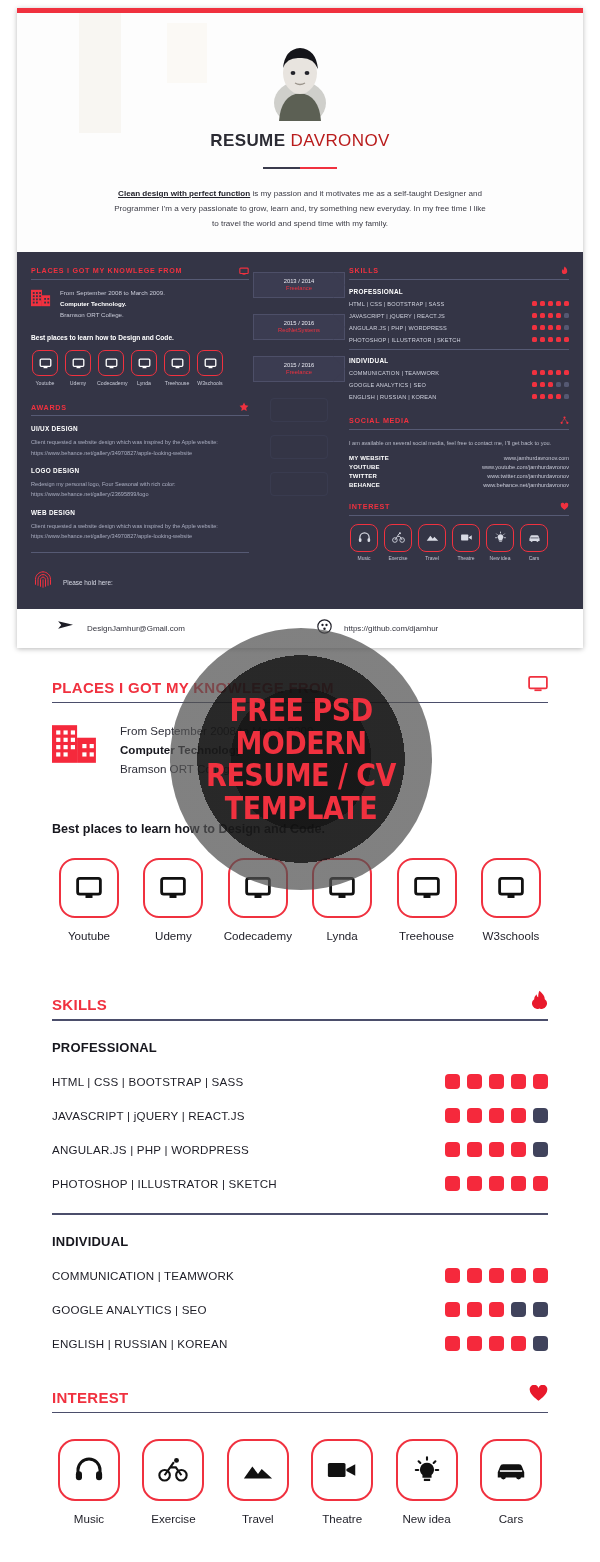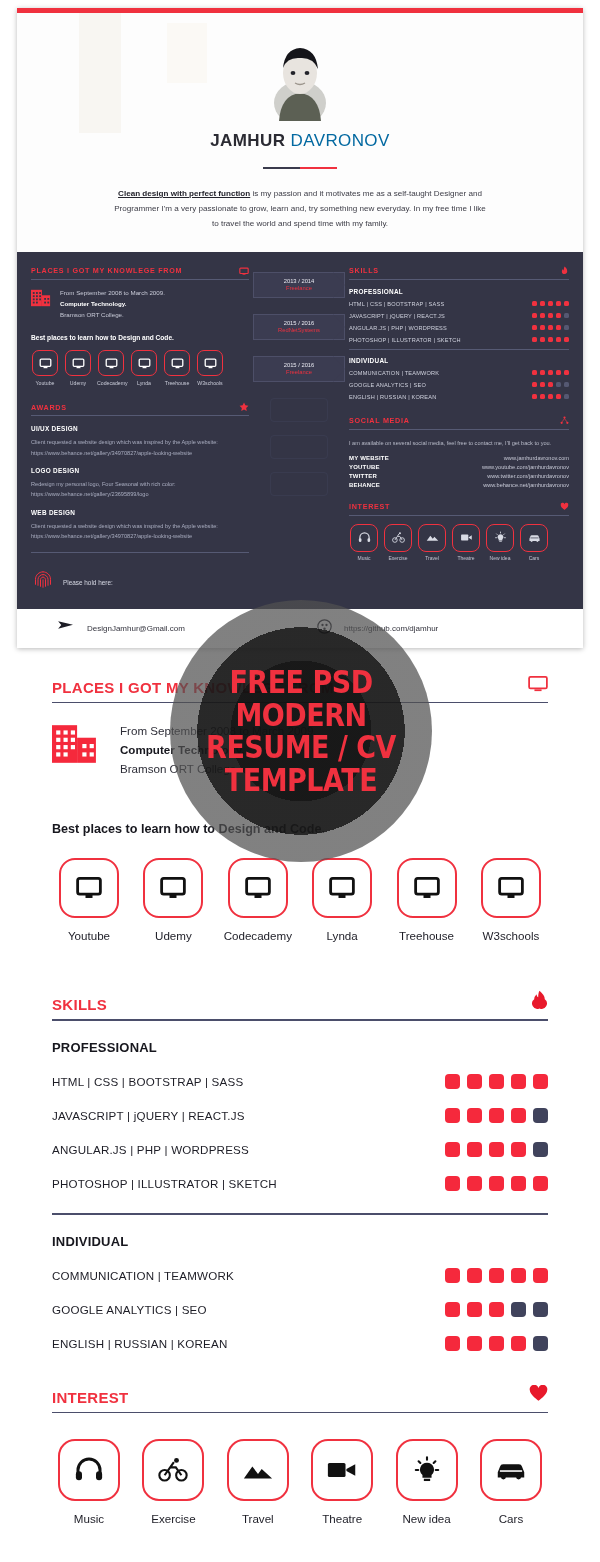--- a/index.html
+++ b/index.html
@@ -19,21 +19,21 @@
   
   .hero{background:#fdfdfd;padding:18px 0 20px;position:relative;overflow:hidden;}
   .hero:before{content:"";position:absolute;left:62px;top:0;width:42px;height:120px;
                background:#f7f4f0;opacity:.85;}
   .hero:after{content:"";position:absolute;left:150px;top:10px;width:40px;height:60px;
               background:#faf7f2;opacity:.8;}
   .avatar{width:78px;height:84px;margin:6px auto 0;position:relative;overflow:hidden;}
   .avatar svg{display:block;}
   .fullname{text-align:center;font-size:17px;letter-spacing:.4px;margin-top:10px;color:#2b2b33;}
   .fullname b{font-weight:700;}
-  .fullname span{font-weight:400;color:#0369a1;}
+  .fullname span{font-weight:400;color:#b91c1c;}
   .role{text-align:center;font-size:11.5px;color:#3e3e48;margin-top:7px;letter-spacing:.3px;}
   .divider-2c{width:74px;height:2px;margin:16px auto 0;
               background:linear-gradient(to right,#3a3b4d 0 50%,#f0313f 50% 100%);}
   .bio{width:380px;margin:18px auto 0;text-align:center;font-size:8.1px;line-height:1.85;color:#3c3c46;}
   .bio b{font-weight:700;color:#23232c;text-decoration:underline;}
 
   
   .dark{background:#343546;position:relative;padding:14px 0 12px;overflow:hidden;}
   .dark-grid{display:flex;padding:0 14px;}
   .col-left{width:218px;}
@@ -128,21 +128,21 @@
   .z-dot.off{background:#40435c;}
   .z-sep{height:1.6px;background:#4b4e6b;margin-top:22px;}
 
   .z-int-row{display:flex;justify-content:space-between;margin-top:26px;}
   .z-int{text-align:center;width:74px;}
   .z-int-ico{width:58px;height:58px;border:2px solid #f0313f;border-radius:17px;margin:0 auto;
              display:flex;align-items:center;justify-content:center;}
   .z-int-lbl{font-size:11.6px;color:#1d1d26;margin-top:11px;}
 
   
-  .wm{position:absolute;left:170px;top:600px;width:262px;height:262px;border-radius:50%;
+  .wm{position:absolute;left:170px;top:628px;width:262px;height:262px;border-radius:50%;
       background:radial-gradient(circle at 50% 50%,
         rgba(17,17,17,.97) 0 38%, rgba(24,24,24,.93) 38% 56%,
         rgba(80,80,80,.72) 56% 78%, rgba(150,150,150,.42) 78% 93%,
         rgba(190,190,190,0) 93% 100%);
       display:flex;align-items:center;justify-content:center;pointer-events:none;}
   .wm-txt{text-align:center;color:#f0313f;font-weight:700;font-size:27px;line-height:1.02;
           letter-spacing:-.5px;transform:scaleY(1.18);font-family:"DejaVu Sans",sans-serif;}
   .wm-txt div{white-space:nowrap;}
 </style>
 </head>
@@ -160,21 +160,21 @@
           <ellipse cx="39" cy="66" rx="26" ry="22" fill="#cfcfcb"></ellipse>
           <path d="M18 84 Q20 58 39 56 Q58 58 60 84 Z" fill="#5c6054"></path>
           <ellipse cx="39" cy="36" rx="17" ry="21" fill="#e8e4df"></ellipse>
           <path d="M22 31 Q24 12 39 11 Q55 12 57 32 Q52 20 39 21 Q26 20 22 31Z" fill="#15151a"></path>
           <ellipse cx="32" cy="36" rx="2.4" ry="2" fill="#23232a"></ellipse>
           <ellipse cx="46" cy="36" rx="2.4" ry="2" fill="#23232a"></ellipse>
           <path d="M34 46 Q39 49 44 46" stroke="#9c958c" stroke-width="1.3" fill="none"></path>
         </svg>
       </div>
       <div class="fullname">
-        <b>JAMHUR</b>
+        <b>RESUME</b>
         <span>DAVRONOV</span>
       </div>
       <div class="divider-2c"></div>
       <div class="bio">
         <b>Clean design with perfect function</b><span> is my passion and it motivates me as a self-taught Designer and Programmer I'm a very passionate to grow, learn and, try something new everyday.  In my free time I like to travel the world and spend time with my family.</span>
       </div>
     </div>
 
     <div class="dark">
       <div class="dark-grid">

